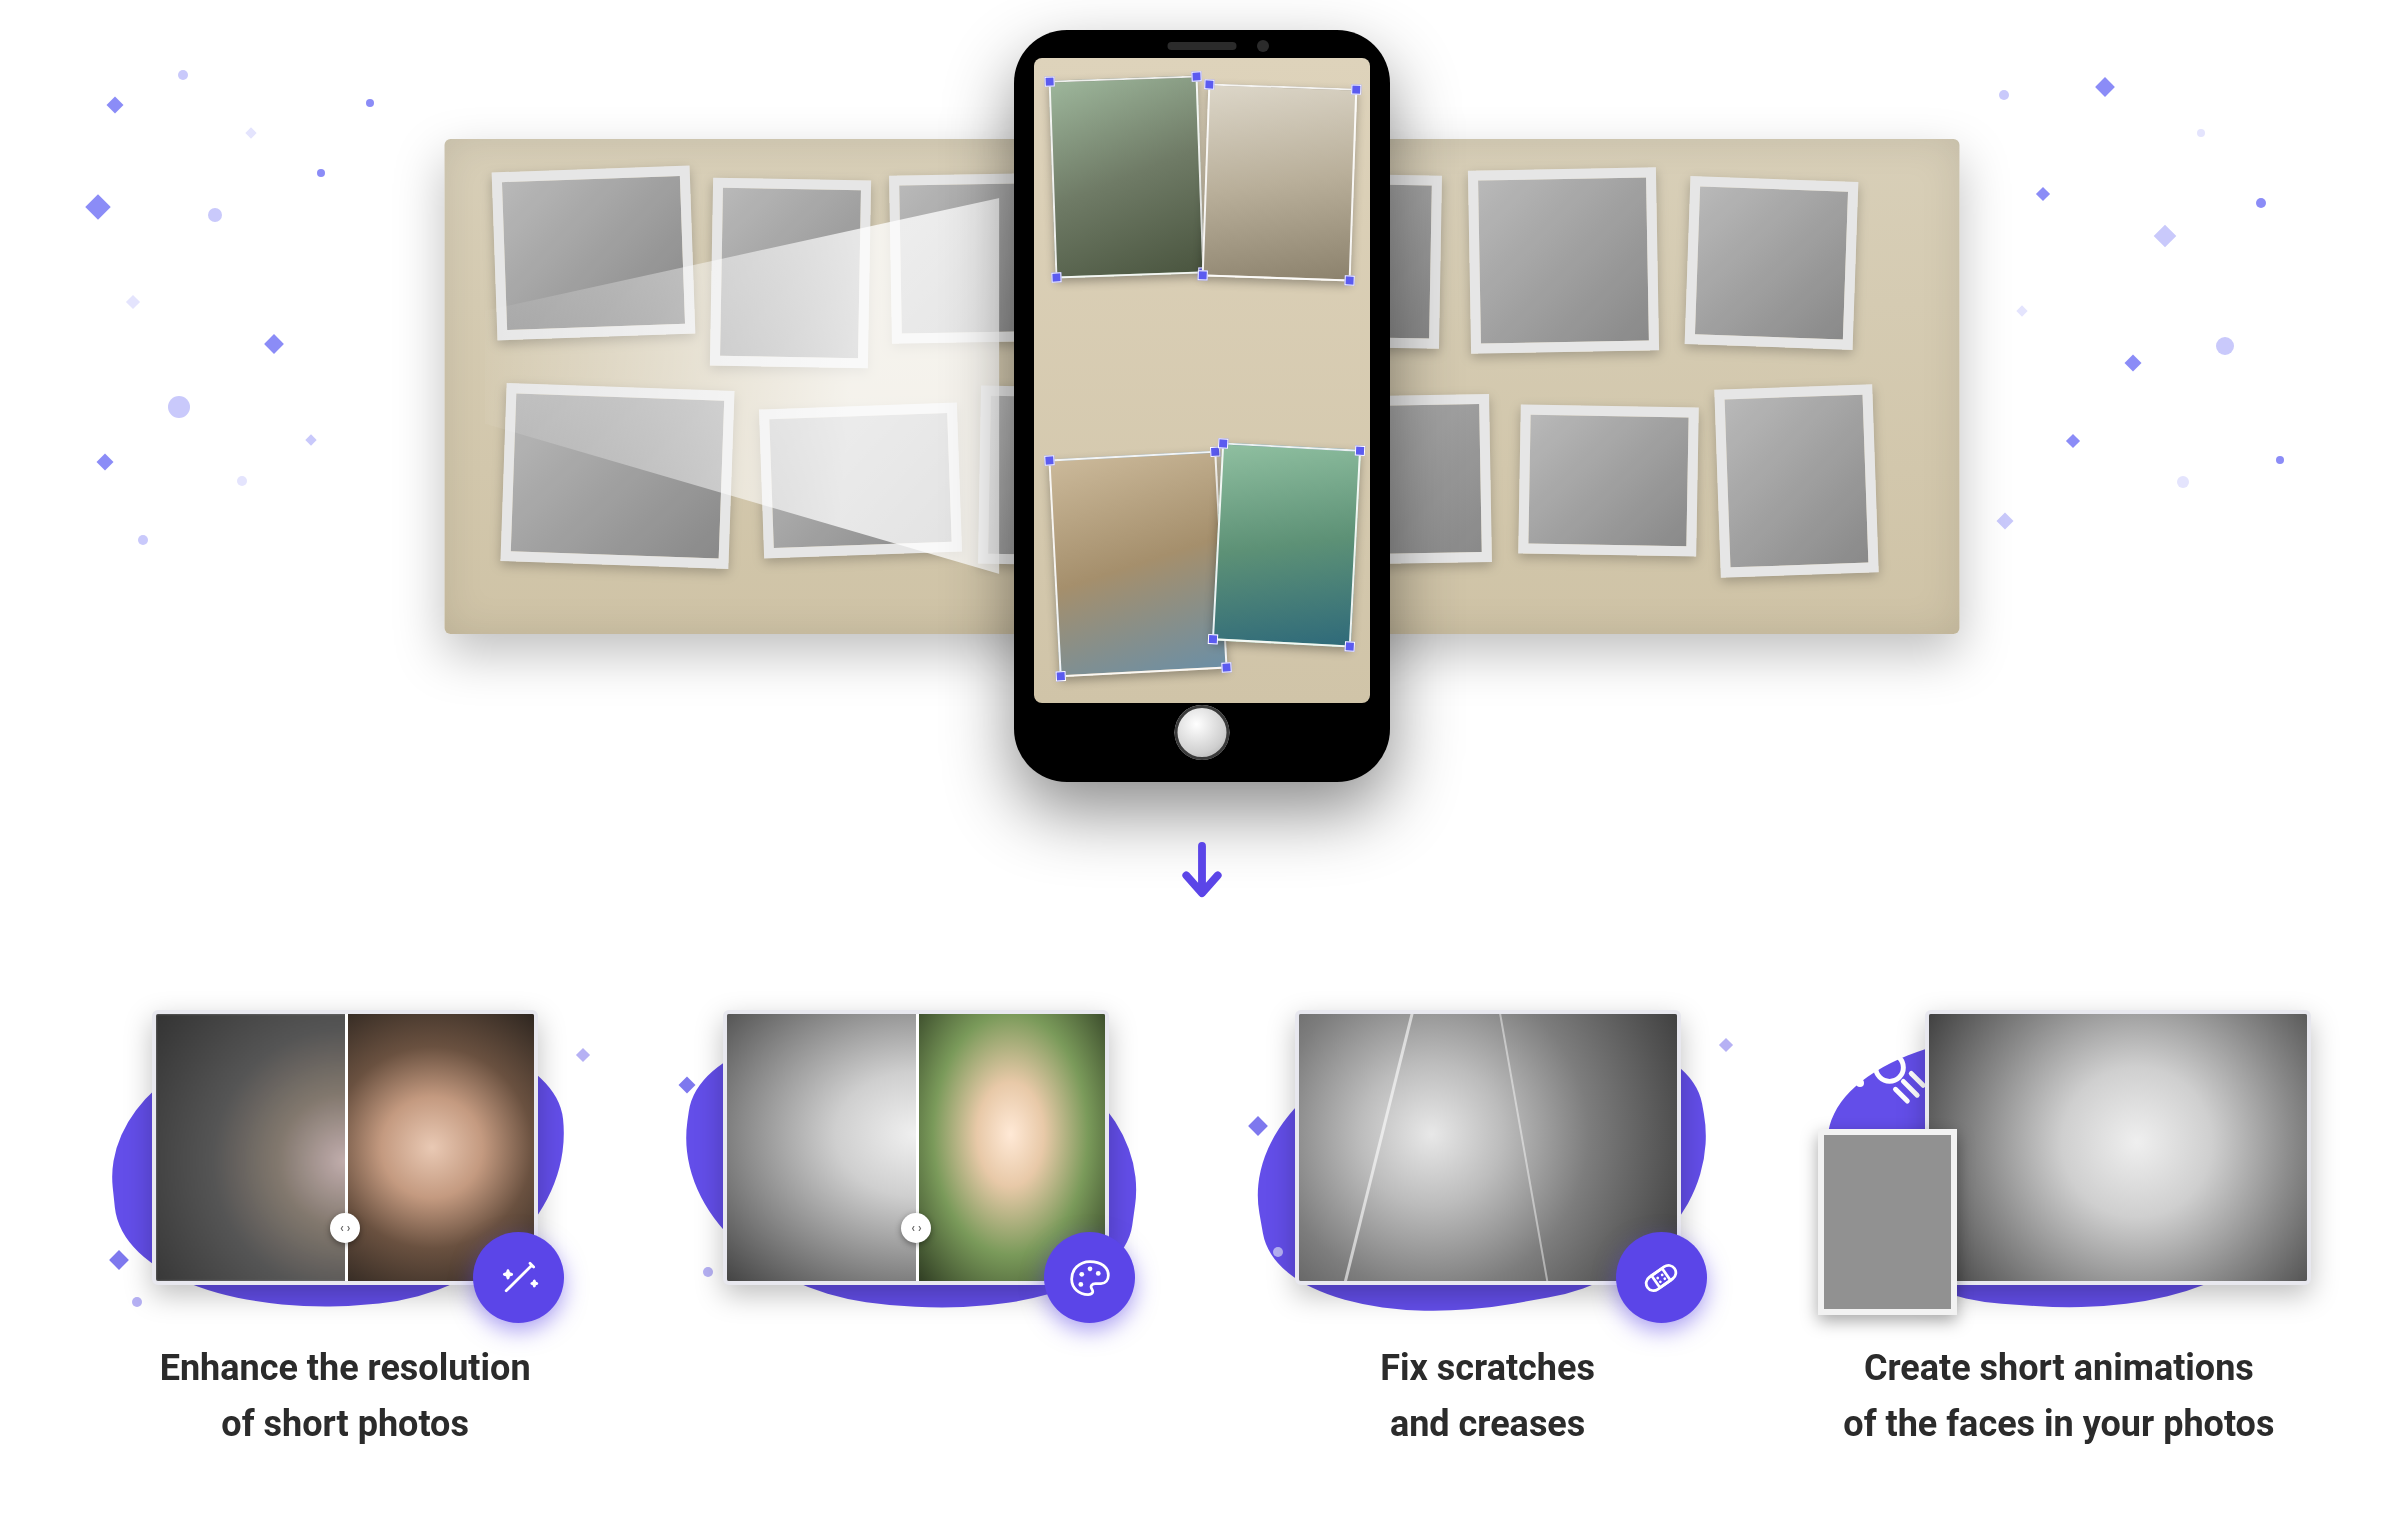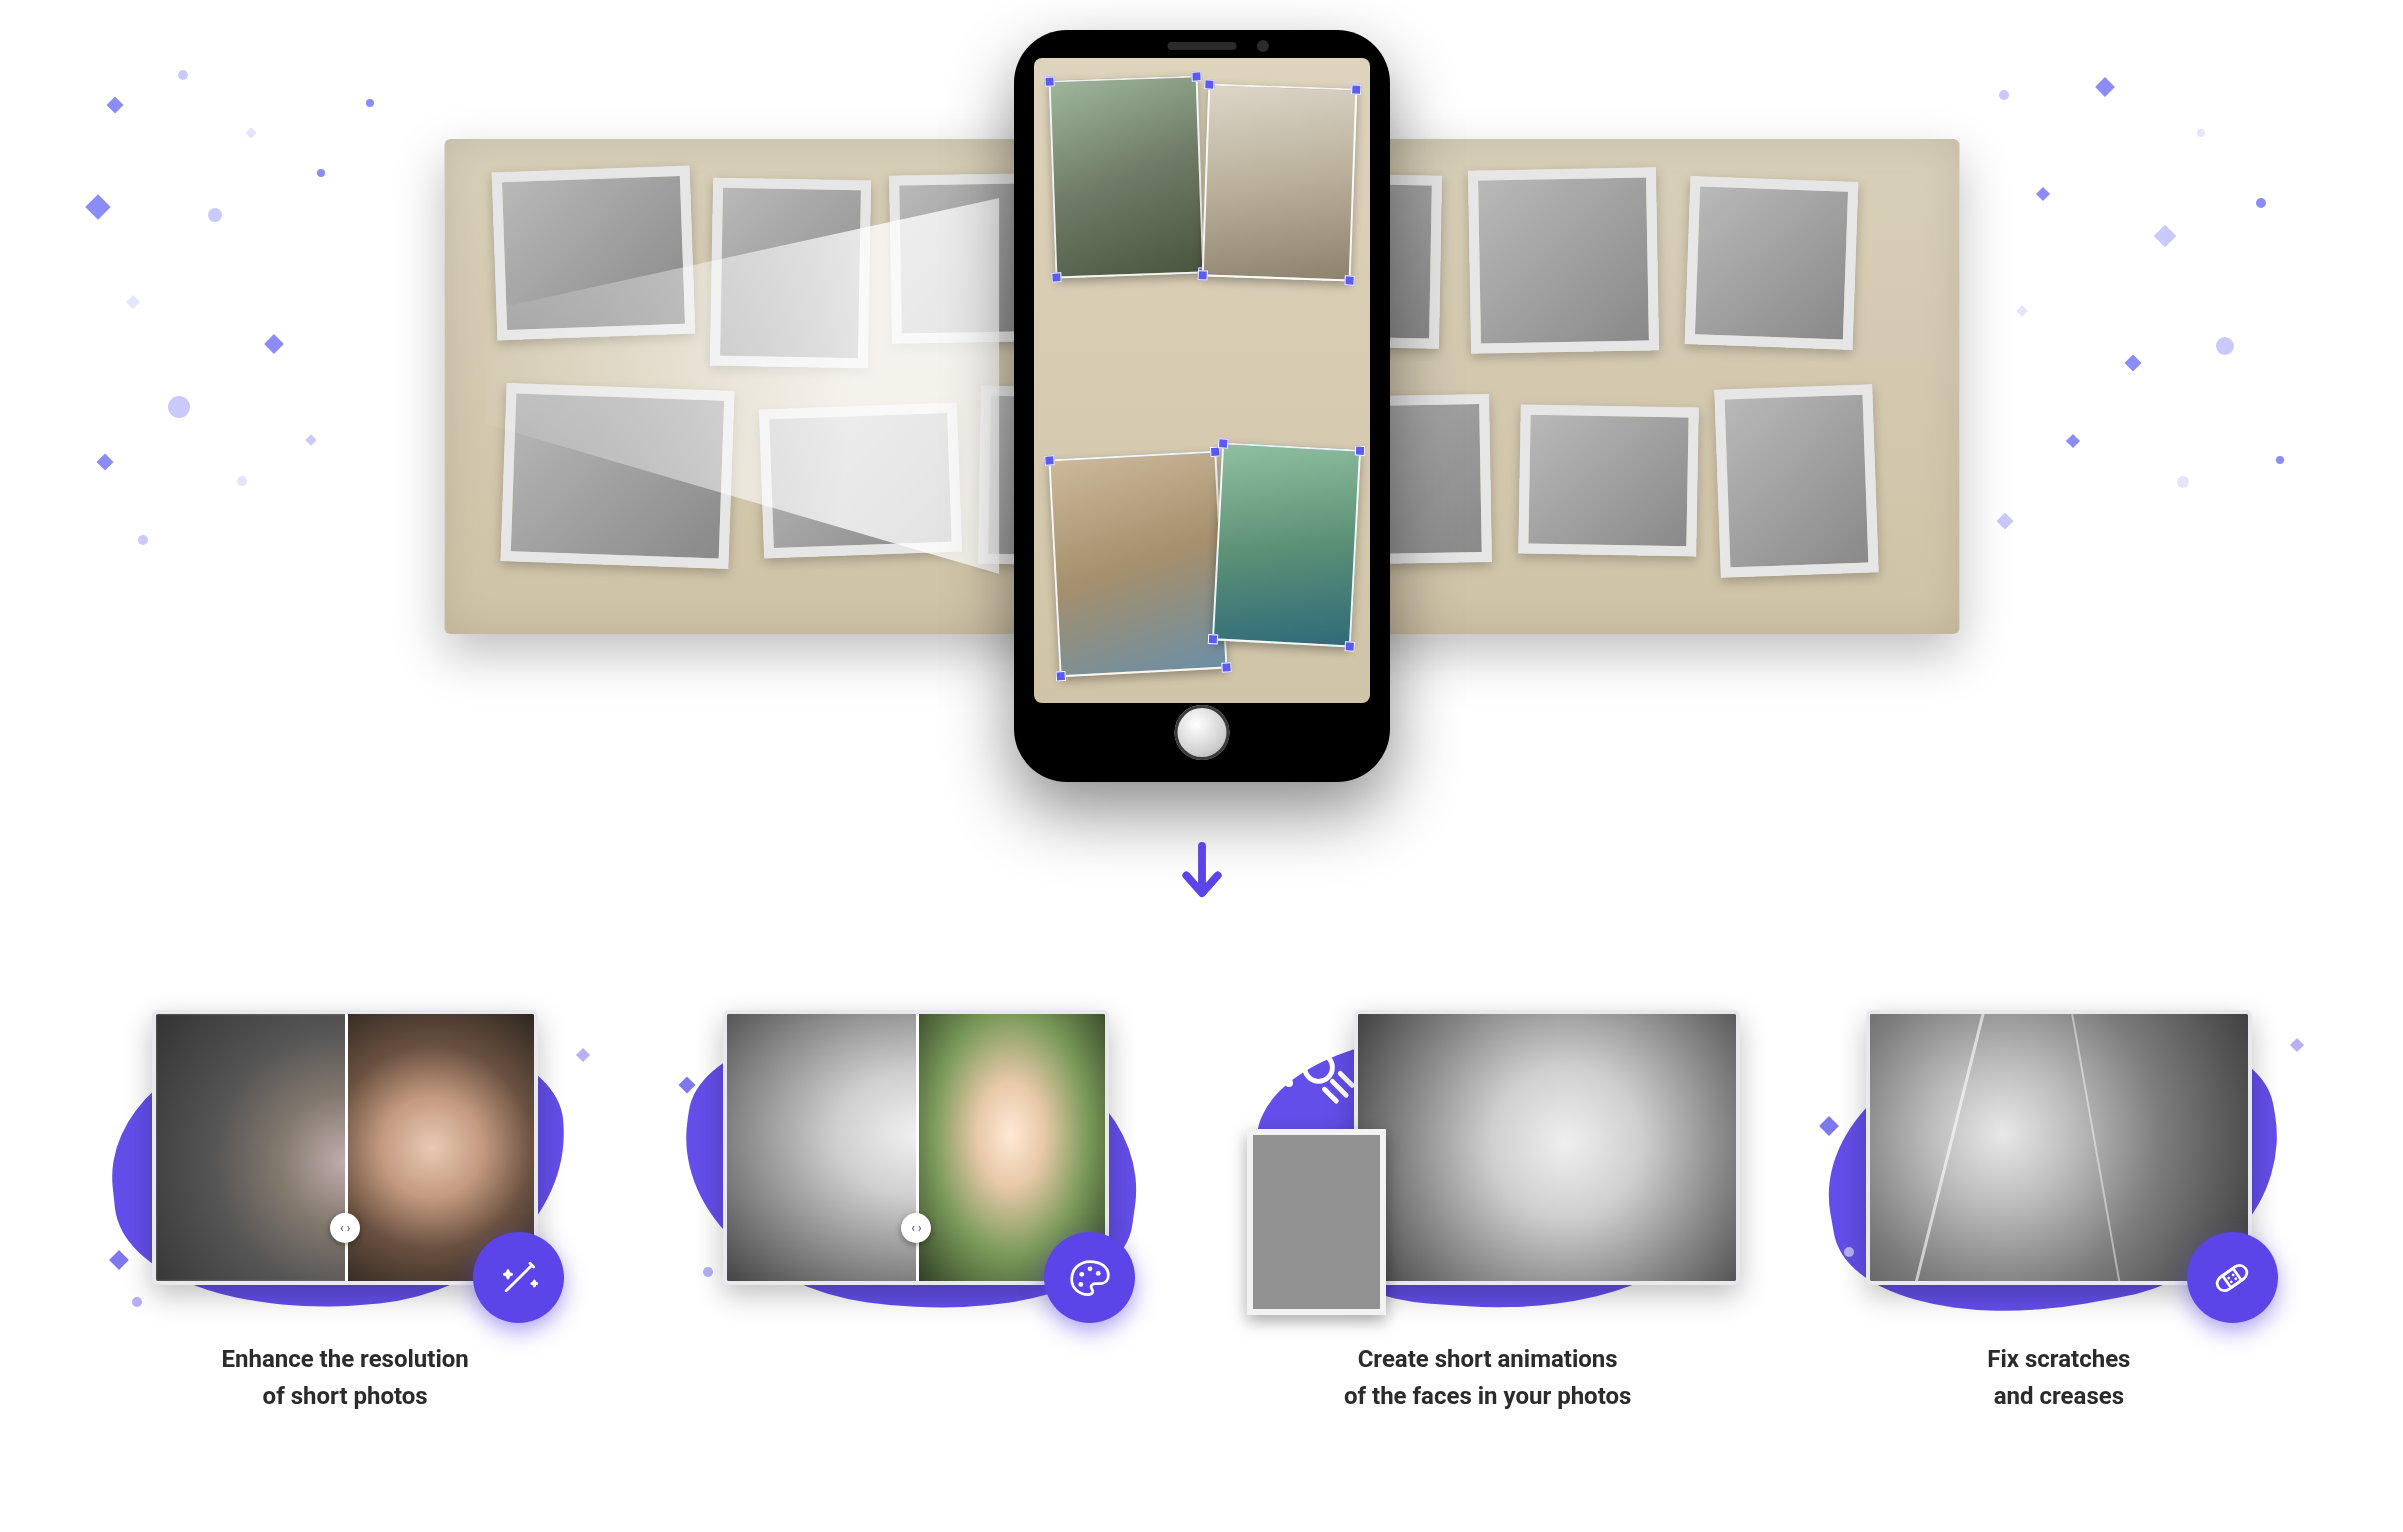--- a/index.html
+++ b/index.html
@@ -173,21 +173,21 @@
     position: absolute; right: -26px; bottom: -26px;
     width: 91px; height: 91px;
     background: #5b45e8;
     border-radius: 50%;
     display: flex; align-items: center; justify-content: center;
     box-shadow: 0 8px 22px rgba(91,69,232,0.5);
   }
   .badge svg { width: 44px; height: 44px; }
   .caption {
     text-align: center;
-    font-size: 24px;
+    font-size: 36px;
     line-height: 1.55;
     color: #2b2b2b;
     font-weight: 700;
   }
   .sparkle-small { position:absolute; background:#7e78ee; }
   .sparkle-small.sq { transform:rotate(45deg); }
   .sparkle-small.dot { border-radius:50%; }
 
   
   .face-a { background:
@@ -347,41 +347,20 @@
             <circle cx="24" cy="14" r="2.6" fill="#fff"></circle>
             <circle cx="33" cy="19" r="2.6" fill="#fff"></circle>
             <circle cx="14" cy="31" r="2.6" fill="#fff"></circle>
           </svg>
       </div>
     </div>
   </div>
 
   <div class="feature">
     <div class="thumb-wrap">
-      <div class="blob" style="transform:rotate(4deg);border-radius:75% 60% 70% 55% / 60% 75% 55% 70%"></div>
-      <span class="sparkle-small sq" style="left:-30px;top:30px;width:14px;height:14px;background:#fff"></span>
-      <span class="sparkle-small dot" style="left:-10px;top:69px;width:8px;height:8px;background:#fff"></span>
-
-      <svg style="position:absolute;left:-6px;top:28px" width="69" height="69" viewBox="0 0 70 70">
-        <circle cx="30" cy="30" r="14" stroke="#fff" stroke-width="5" fill="none"></circle>
-        <path d="M44 44 l14 14 M52 36 l12 12 M36 52 l12 12" stroke="#fff" stroke-width="5" stroke-linecap="round"></path>
-      </svg>
-      <div class="thumb" style="left:59px">
-        <div style="position:absolute;inset:0" class="face-d"></div>
-      </div>
-      <div class="overlay-photo face-d" style="filter:grayscale(100%) brightness(0.95)"></div>
-    </div>
-    <div class="caption">
-      <div>Create short animations</div>
-      <div>of the faces in your photos</div>
-    </div>
-  </div>
-
-  <div class="feature">
-    <div class="thumb-wrap">
       <div class="blob" style="transform:rotate(-10deg);border-radius:60% 75% 55% 70% / 70% 55% 75% 55%"></div>
       <span class="sparkle-small sq" style="left:-44px;top:109px;width:14px;height:14px"></span>
       <span class="sparkle-small dot" style="left:-22px;bottom:40px;width:10px;height:10px;background:#b6b1f4"></span>
       <span class="sparkle-small sq" style="right:-50px;top:30px;width:10px;height:10px;background:#b6b1f4"></span>
       <div class="thumb">
         <div style="position:absolute;inset:0" class="face-c"></div>
         <div style="position:absolute;left:20%;top:-10%;width:3px;height:130%;background:rgba(255,255,255,0.6);transform:rotate(14deg)"></div>
         <div style="position:absolute;left:60%;top:-10%;width:2px;height:130%;background:rgba(255,255,255,0.45);transform:rotate(-10deg)"></div>
       </div>
       <div class="badge">
@@ -396,14 +375,35 @@
             </g>
           </svg>
       </div>
     </div>
     <div class="caption">
       <div>Fix scratches</div>
       <div>and creases</div>
     </div>
   </div>
 
+  <div class="feature">
+    <div class="thumb-wrap">
+      <div class="blob" style="transform:rotate(4deg);border-radius:75% 60% 70% 55% / 60% 75% 55% 70%"></div>
+      <span class="sparkle-small sq" style="left:-30px;top:30px;width:14px;height:14px;background:#fff"></span>
+      <span class="sparkle-small dot" style="left:-10px;top:69px;width:8px;height:8px;background:#fff"></span>
+
+      <svg style="position:absolute;left:-6px;top:28px" width="69" height="69" viewBox="0 0 70 70">
+        <circle cx="30" cy="30" r="14" stroke="#fff" stroke-width="5" fill="none"></circle>
+        <path d="M44 44 l14 14 M52 36 l12 12 M36 52 l12 12" stroke="#fff" stroke-width="5" stroke-linecap="round"></path>
+      </svg>
+      <div class="thumb" style="left:59px">
+        <div style="position:absolute;inset:0" class="face-d"></div>
+      </div>
+      <div class="overlay-photo face-d" style="filter:grayscale(100%) brightness(0.95)"></div>
+    </div>
+    <div class="caption">
+      <div>Create short animations</div>
+      <div>of the faces in your photos</div>
+    </div>
+  </div>
+
 </div>
 
 
 </body></html>

